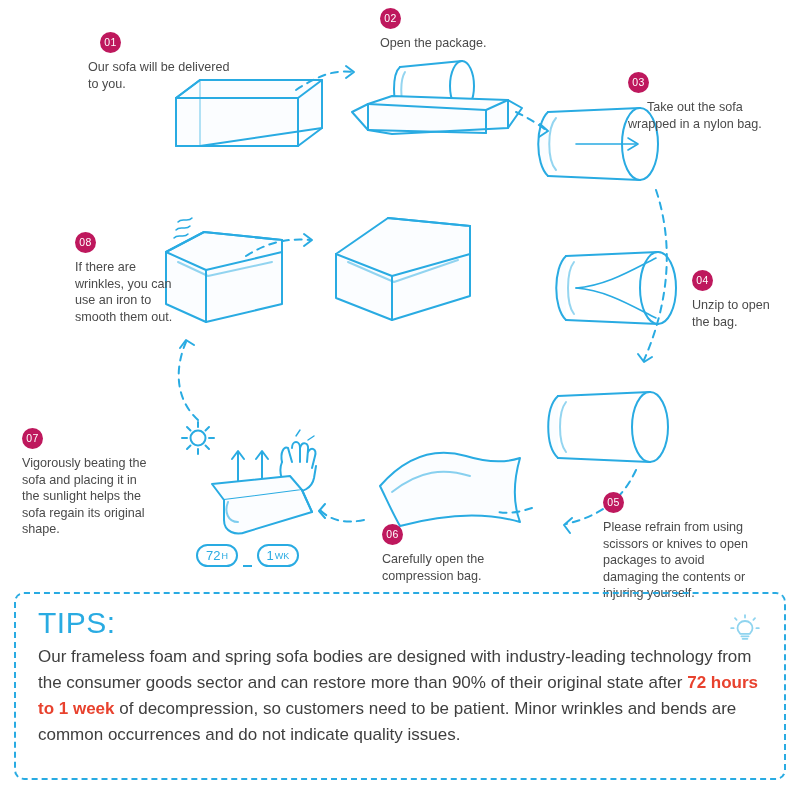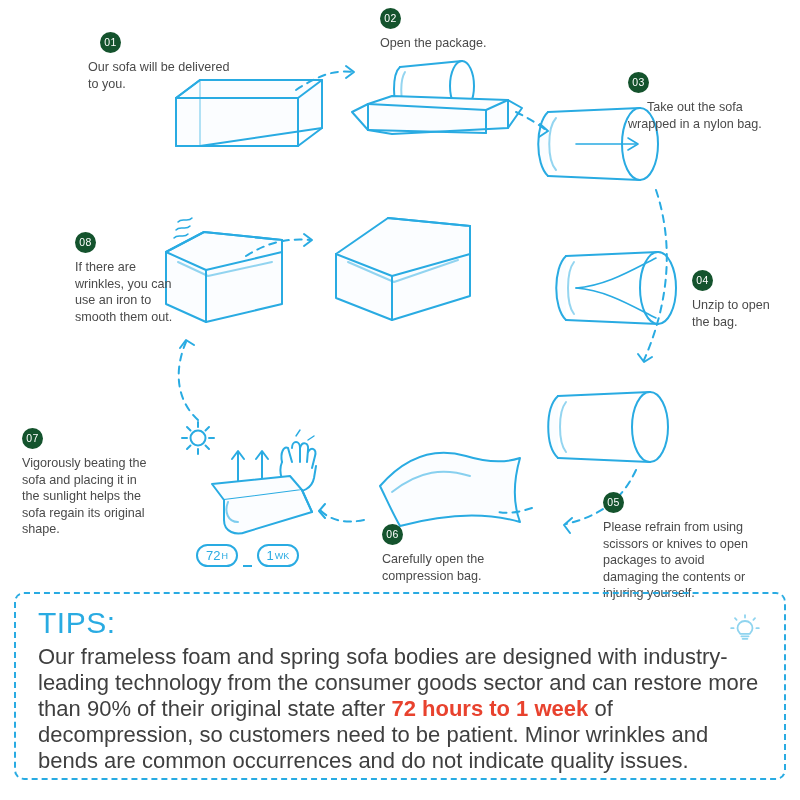--- a/index.html
+++ b/index.html
@@ -28,21 +28,21 @@
     height: 800px;
     pointer-events: none;
   }
   .step {
     position: absolute;
   }
   .badge {
     width: 21px;
     height: 21px;
     border-radius: 50%;
-    background: #14532d;
+    background: #be185d;
     color: #ffffff;
     font-size: 10.5px;
     line-height: 21px;
     text-align: center;
     font-family: "Liberation Sans", sans-serif;
     letter-spacing: 0.3px;
   }
   .step-text {
     font-size: 12.6px;
     line-height: 16.5px;
@@ -121,21 +121,21 @@
     padding: 12px 22px 10px 22px;
   }
   #tips .tips-title {
     color: #29abe2;
     font-size: 30px;
     letter-spacing: 0.5px;
     line-height: 34px;
     margin: 0 0 4px 0;
   }
   #tips .tips-body {
-    font-size: 22px;
+    font-size: 17px;
     line-height: 26px;
     color: #3f3f3f;
   }
   #tips .hl {
     color: #e8422e;
     font-weight: bold;
   }
   .bulb {
     position: absolute;
     right: 22px;

